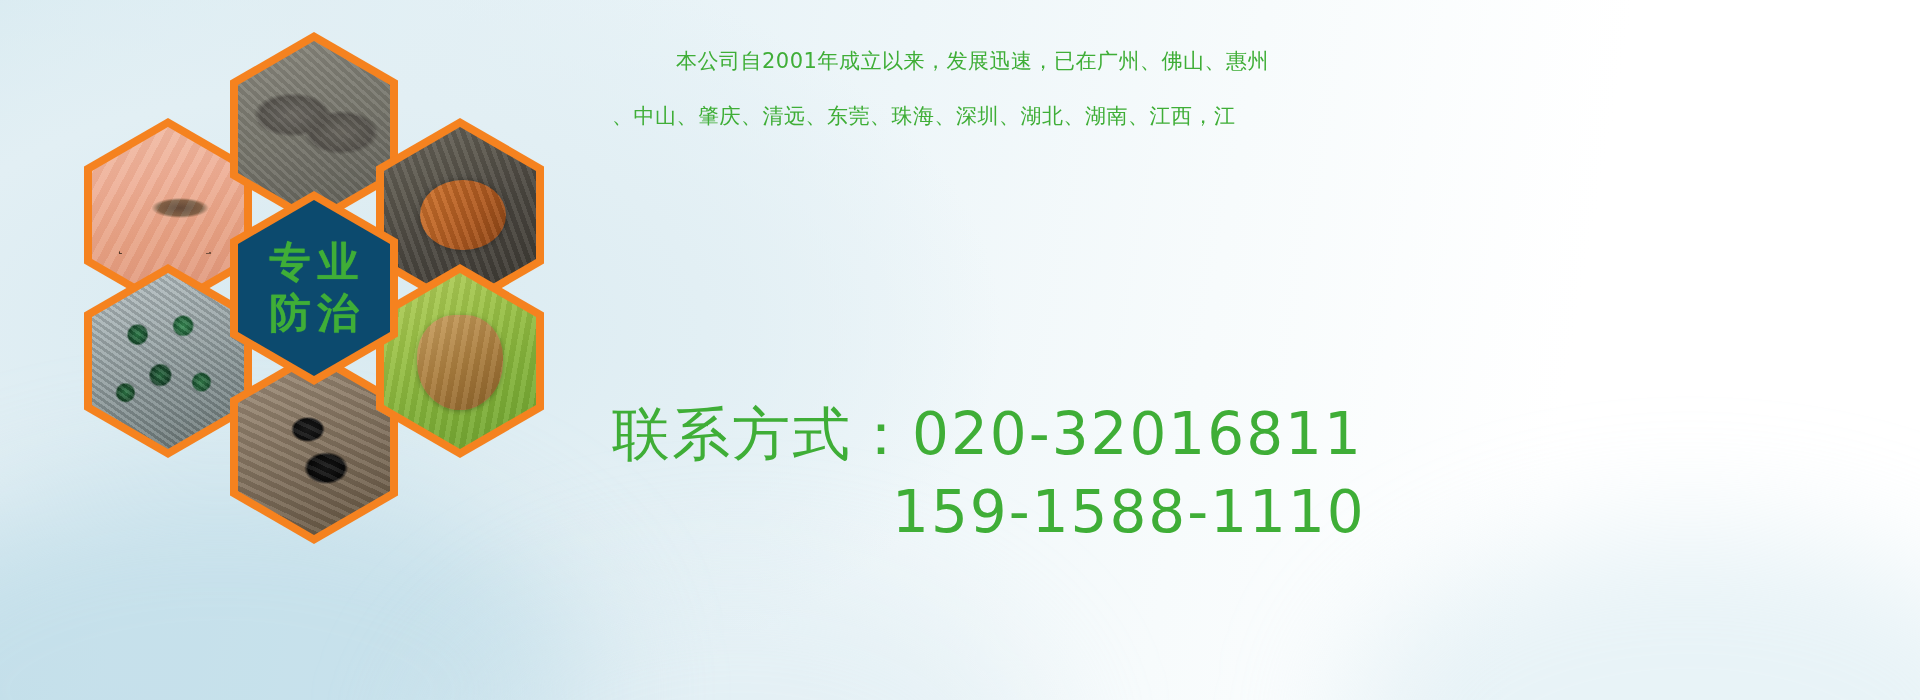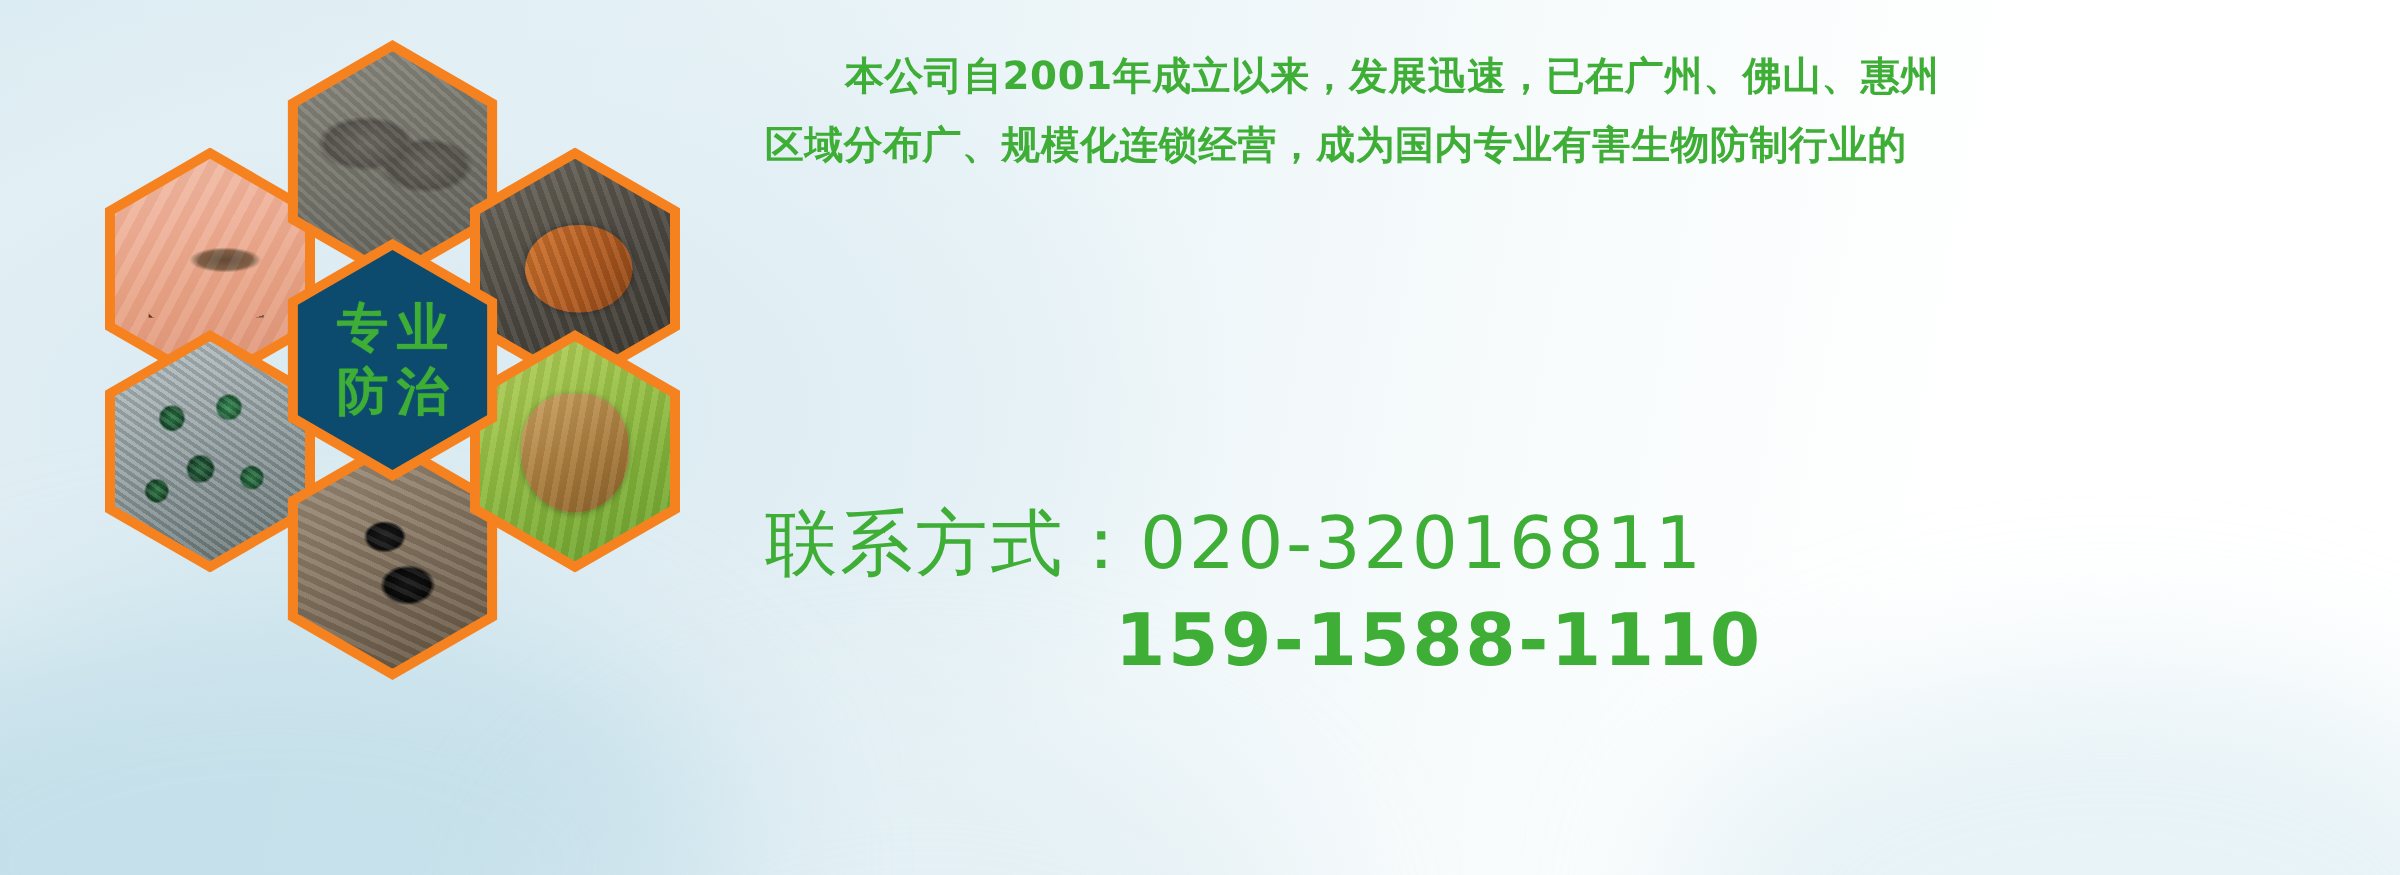--- a/index.html
+++ b/index.html
@@ -134,33 +134,33 @@
     box-shadow:0 1px 5px rgba(0,0,0,.3);
   }
   .art.bug::after{
     content:"";position:absolute;inset:0;
     background:repeating-linear-gradient(100deg,rgba(255,255,255,.07) 0 5px,rgba(0,0,0,.06) 5px 11px);
   }
 
   
   #copy{position:absolute;left:612px;top:34px;width:1300px;}
   .body-line{
-    color:#3FAE37;font-size:31px;line-height:55px;font-weight:700;
+    color:#3FAE37;font-size:21px;line-height:55px;font-weight:400;
     letter-spacing:.5px;white-space:nowrap;
     font-family:"DejaVu Sans","Liberation Sans",sans-serif;
   }
   .body-line.first{text-indent:64px;}
 
   #contact{position:absolute;left:612px;top:395px;width:1300px;}
   .contact-line{
     color:#3FAE37;font-size:58px;line-height:78px;font-weight:500;
     letter-spacing:2px;white-space:nowrap;
     font-family:"DejaVu Sans","Liberation Sans",sans-serif;
   }
-  .contact-line.second{padding-left:280px;font-weight:bold;}
+  .contact-line.second{padding-left:280px;}
 </style>
 </head>
 <body>
 
 <div id="stage">
 
   <div class="wash a"></div>
   <div class="wash b"></div>
   <div class="wash c"></div>
 
@@ -208,21 +208,21 @@
           <div>专业</div>
           <div>防治</div>
         </div>
       </div>
     </div>
 
   </div>
 
   <div id="copy">
     <div class="body-line first">本公司自2001年成立以来，发展迅速，已在广州、佛山、惠州</div>
-    <div class="body-line">区域分布广、规模化连锁经营，成为国内专业有害生物防制行业的</div>
+    <div class="body-line">、中山、肇庆、清远、东莞、珠海、深圳、湖北、湖南、江西，江</div>
   </div>
 
   <div id="contact">
     <div class="contact-line">联系方式：020-32016811</div>
     <div class="contact-line second">159-1588-1110</div>
   </div>
 
 </div>
 
 </body></html>

